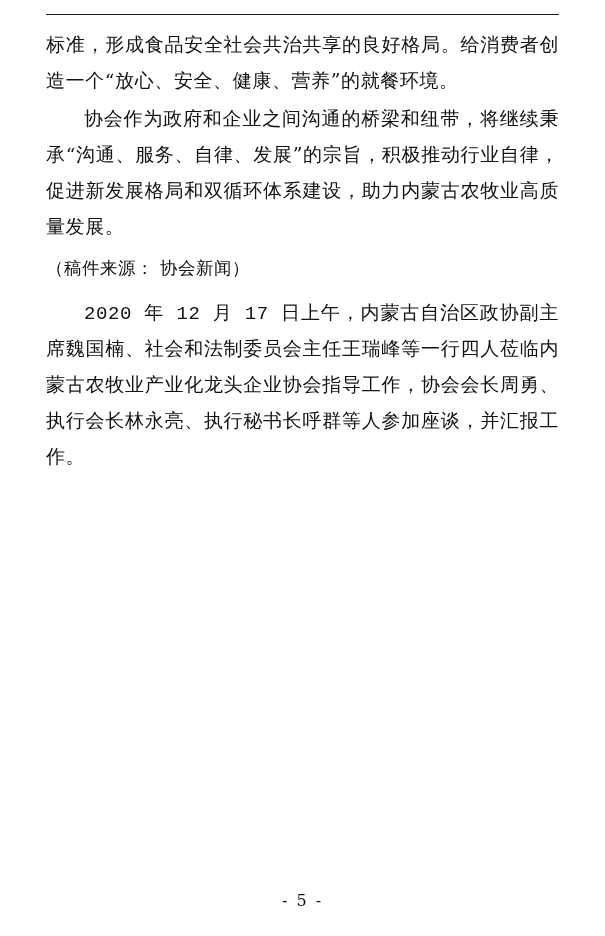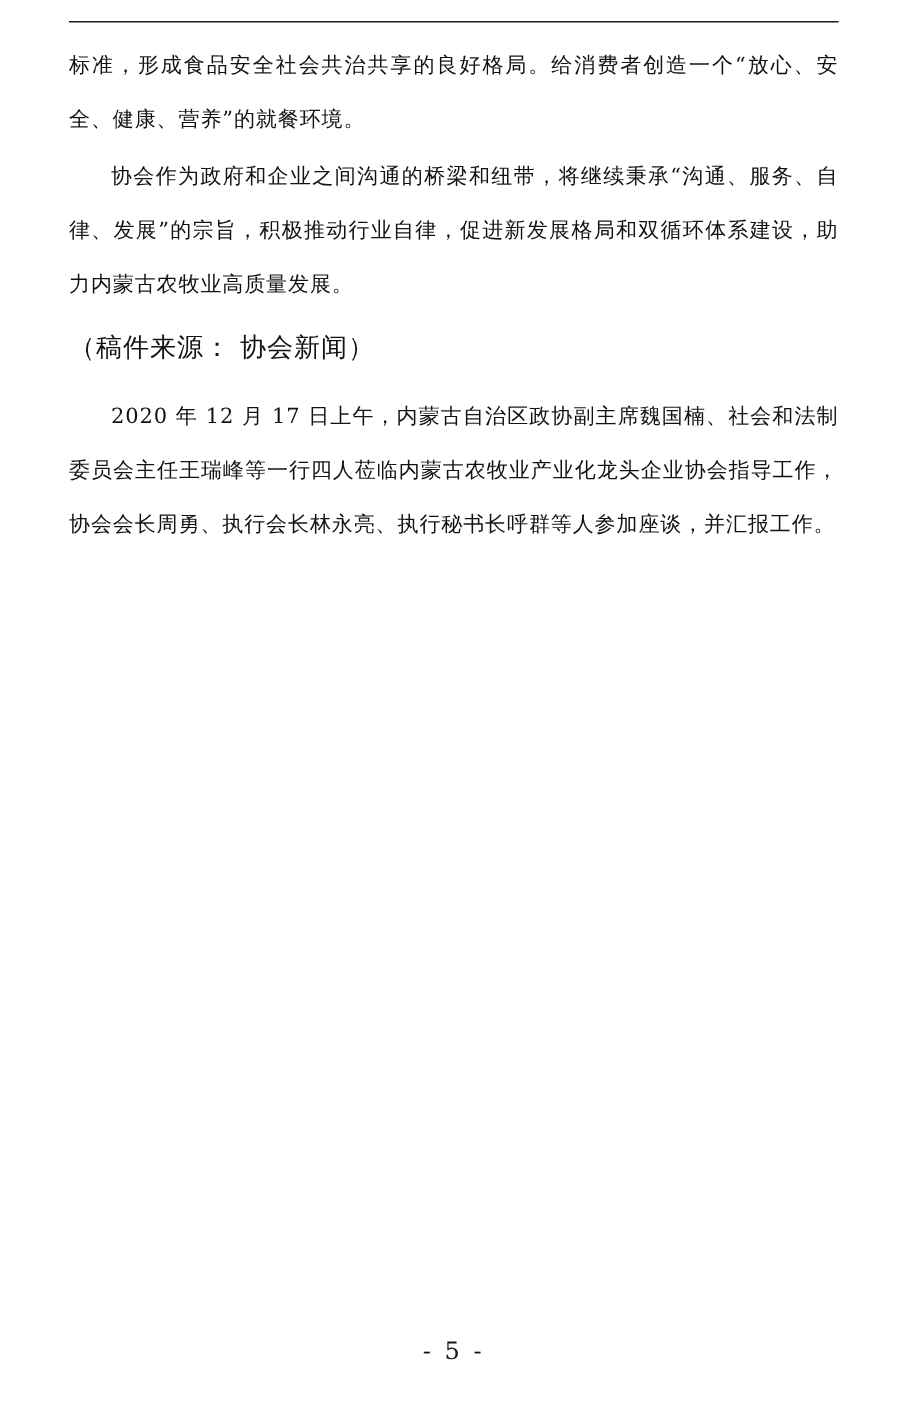--- a/index.html
+++ b/index.html
@@ -25,21 +25,21 @@
   .rule {
     position: absolute;
     left: 46px;
     right: 46px;
     top: 14px;
     height: 0;
     border-top: 1px solid #1a1a1a;
   }
   .body-text p {
     margin: 0 0 2px 0;
-    font-size: 14px;
+    font-size: 19px;
     line-height: 36px;
     letter-spacing: 0.6px;
     text-align: justify;
     text-justify: inter-character;
     text-align-last: left;
     color: #121212;
   }
   .body-text p.indent {
     text-indent: 2em;
   }
@@ -60,20 +60,21 @@
     line-height: 44px;
     letter-spacing: 1px;
     text-align: center;
     color: #0d0d0d;
   }
   .heading .line2 {
     display: block;
   }
   .after-heading {
     margin-top: 10px;
+    font-family: Liberation Mono, monospace;
   }
   .footer {
     position: absolute;
     left: 0;
     right: 0;
     bottom: 26px;
     text-align: center;
     font-size: 16px;
     letter-spacing: 2px;
     color: #151515;

